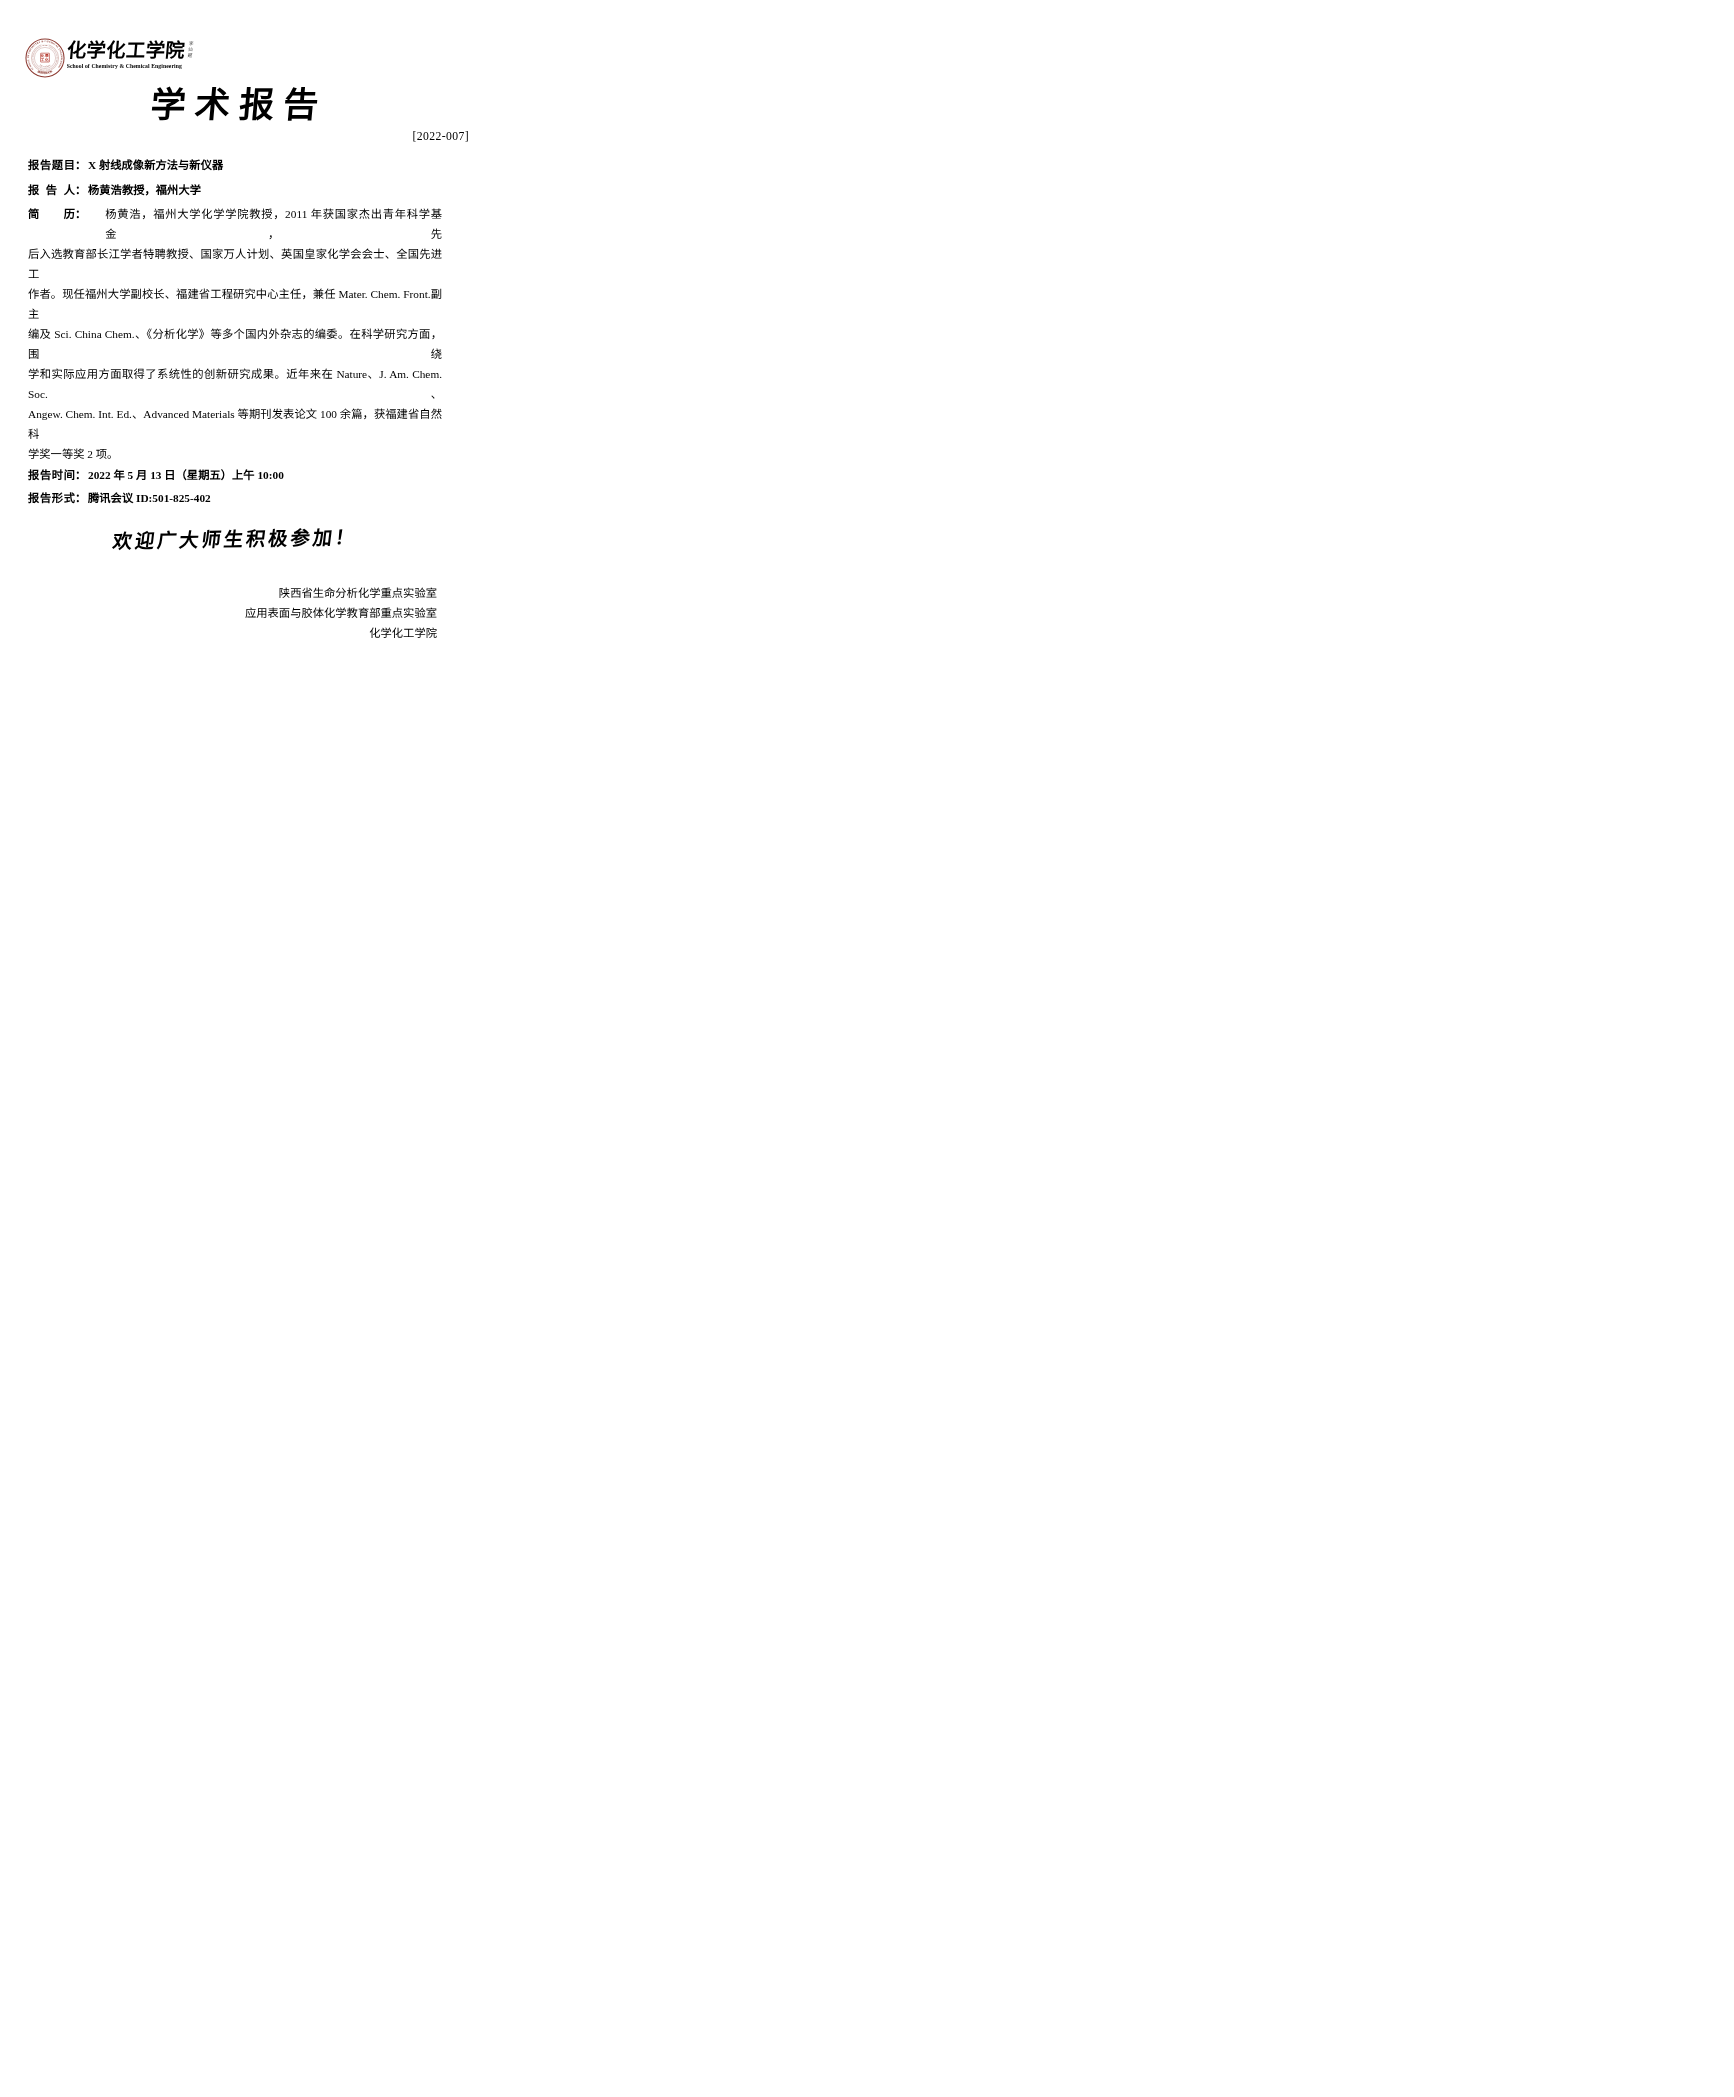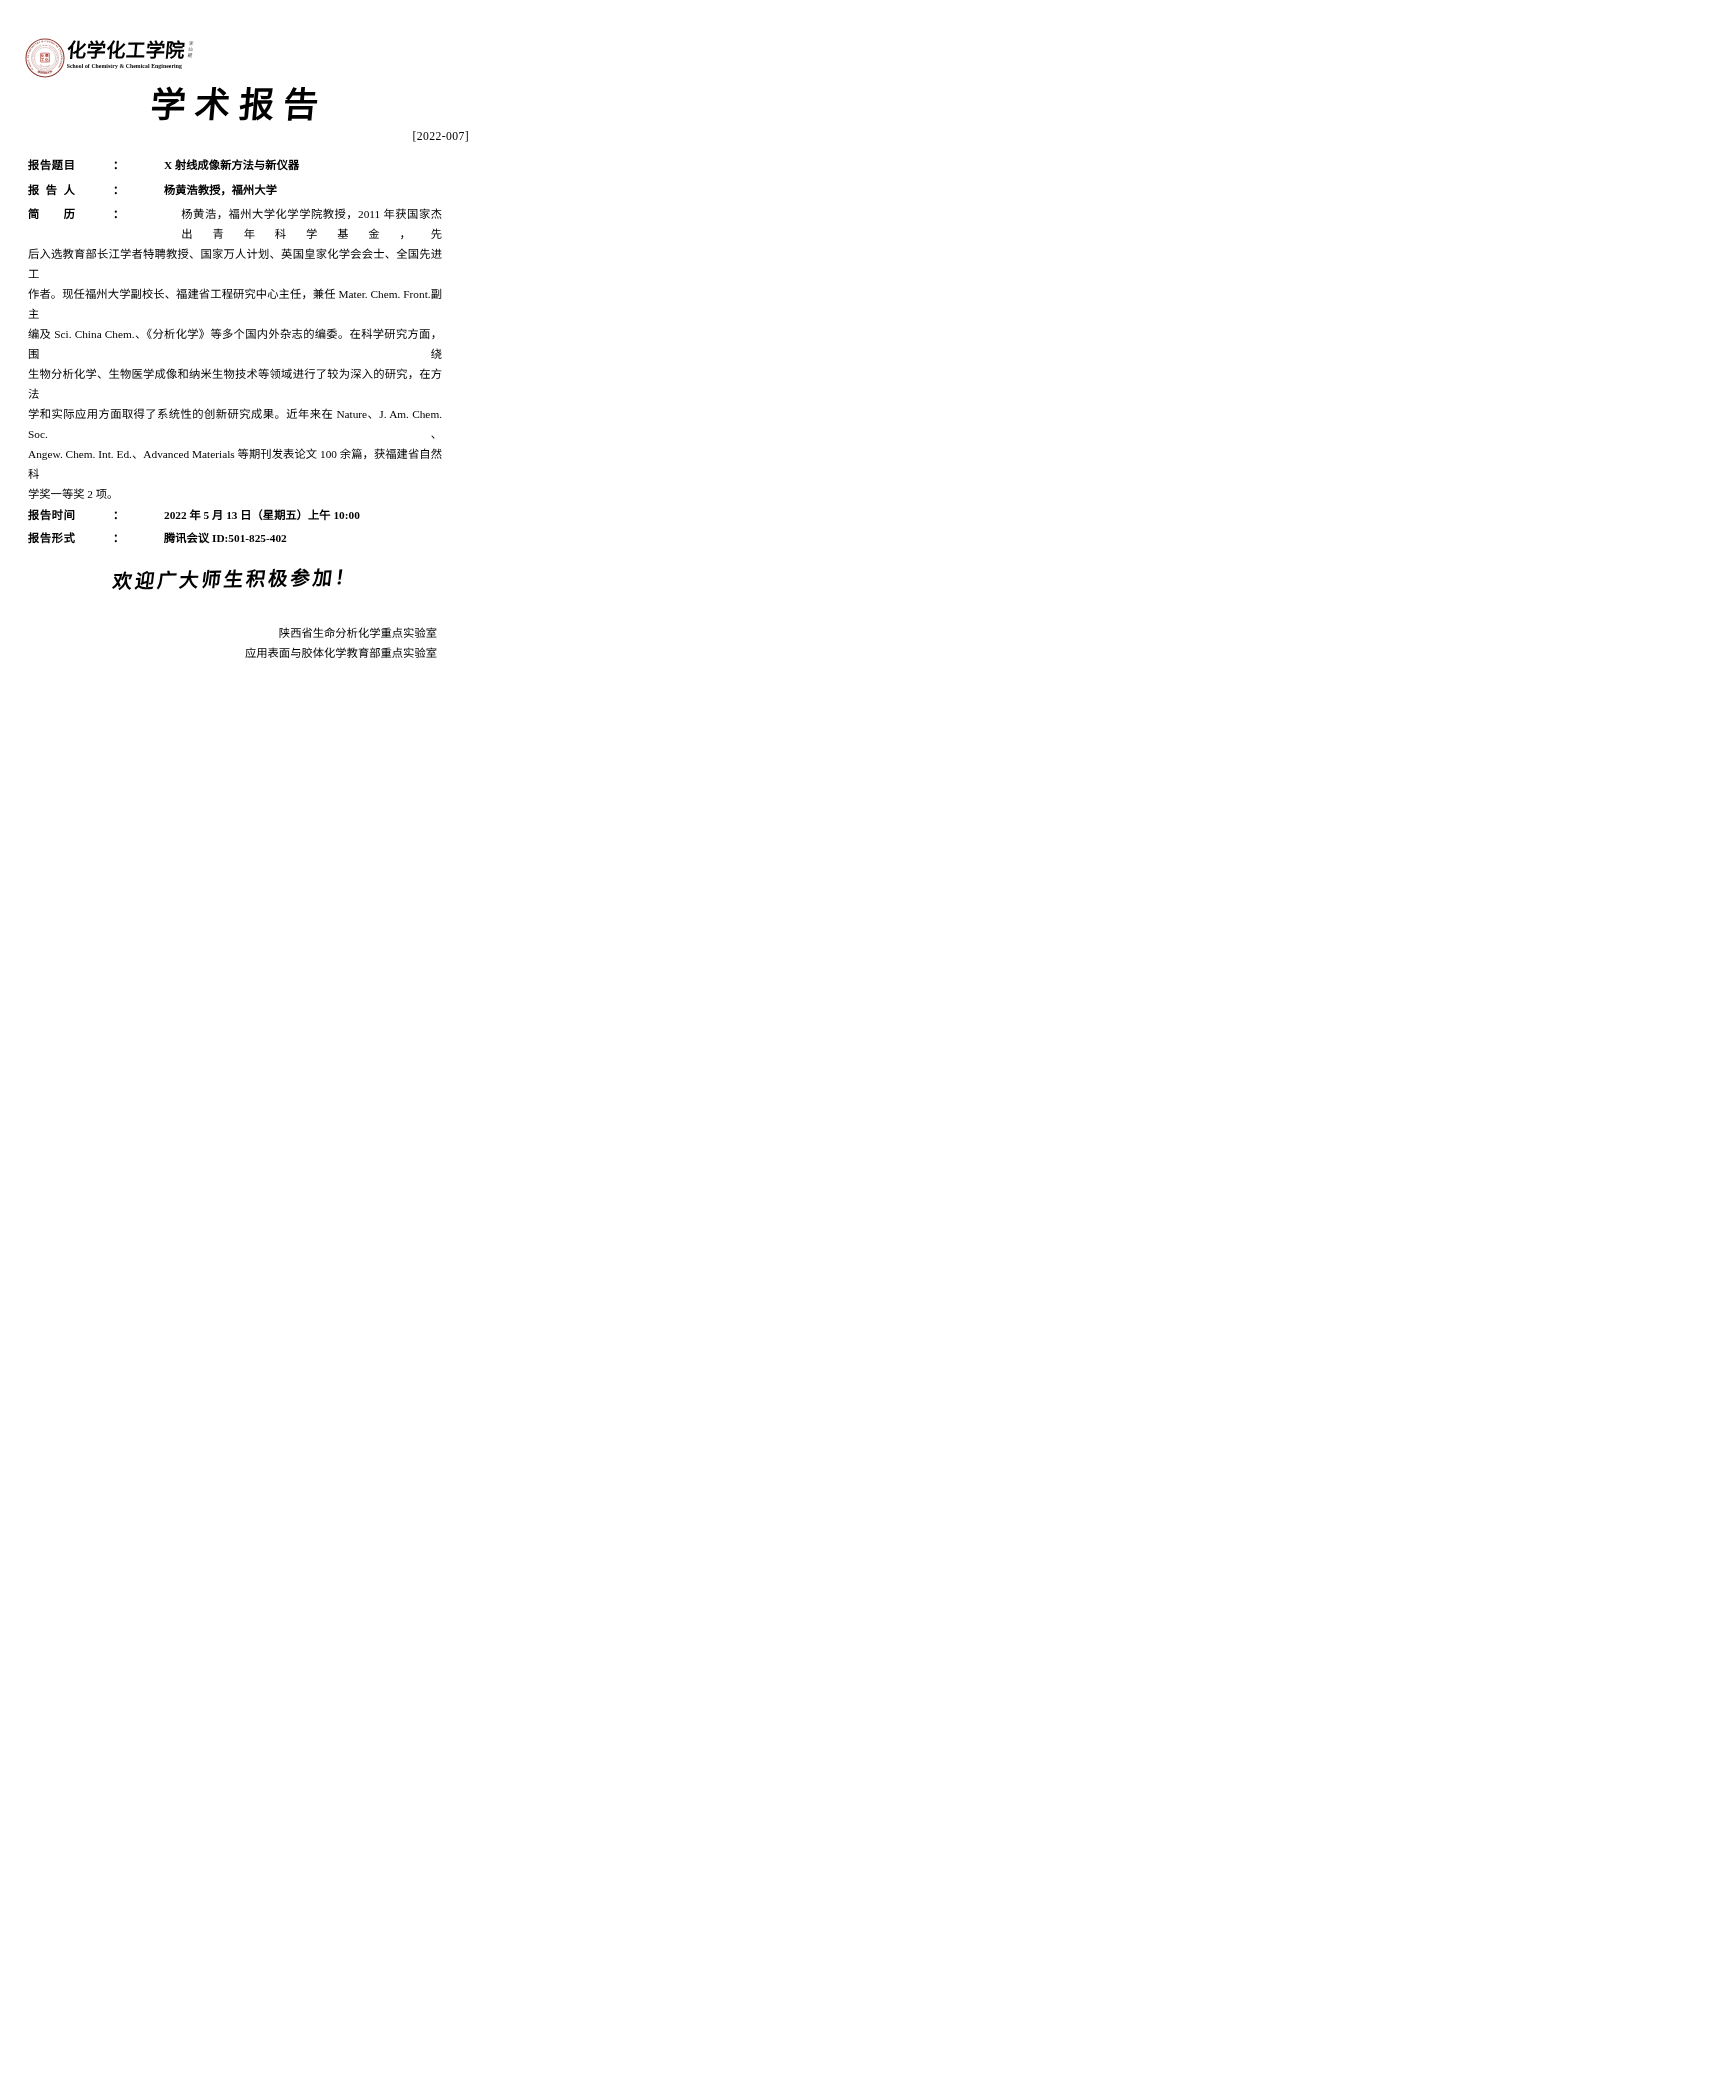--- a/index.html
+++ b/index.html
@@ -25,21 +25,21 @@
   }
   
   .title{
     text-align:center;font-size:35px;font-weight:bold;line-height:42px;
     letter-spacing:9.2px;margin-top:5px;text-indent:9.2px;transform:skewX(-5deg);
   }
   .code{text-align:right;font-size:11.7px;line-height:15px;margin-top:1.7px;letter-spacing:0.4px;}
   
   .content{padding:0 27px 0 28px;}
   .fields{margin-top:11.7px;font-size:11.3px;}
-  .frow{display:flex;line-height:20px;gap:38px;}
+  .frow{display:flex;line-height:20px;}
   .frow.mt12{margin-top:5px;} .frow.mt8{margin-top:3.4px;}
   .frow.mt2{margin-top:0.8px;justify-content:space-between;}
   .flabel{
     flex:0 0 auto;width:47px;font-weight:bold;
     text-align:justify;text-align-last:justify;
   }
   .fcolon{flex:0 0 auto;font-weight:bold;}
   .fvalue{flex:1;font-weight:bold;margin-left:1.7px;white-space:nowrap;}
   .bio-first{flex:1;margin-left:19px;font-weight:normal;text-align:justify;text-align-last:justify;}
   .bio-line{line-height:20px;text-align:justify;text-align-last:justify;font-size:11.3px;}
@@ -111,21 +111,20 @@
 
       <div>
         <div class="frow mt8">
           <span class="flabel">简 历</span>
           <span class="fcolon">：</span>
           <span class="bio-first">杨黄浩，福州大学化学学院教授，2011 年获国家杰出青年科学基金，先</span>
         </div>
         <div class="bio-line">后入选教育部长江学者特聘教授、国家万人计划、英国皇家化学会会士、全国先进工</div>
         <div class="bio-line">作者。现任福州大学副校长、福建省工程研究中心主任，兼任 Mater. Chem. Front.副主</div>
         <div class="bio-line">编及 Sci. China Chem.、《分析化学》等多个国内外杂志的编委。在科学研究方面，围绕</div>
-        <div class="bio-line">生物分析化学、生物医学成像和纳米生物技术等领域进行了较为深入的研究，在方法</div>
         <div class="bio-line">学和实际应用方面取得了系统性的创新研究成果。近年来在 Nature、J. Am. Chem. Soc.、</div>
         <div class="bio-line">Angew. Chem. Int. Ed.、Advanced Materials 等期刊发表论文 100 余篇，获福建省自然科</div>
         <div class="bio-line last">学奖一等奖 2 项。</div>
       </div>
 
       <div class="frow mt2">
         <span class="flabel">报告时间</span>
         <span class="fcolon">：</span>
         <span class="fvalue">2022 年 5 月 13 日（星期五）上午 10:00</span>
       </div>

